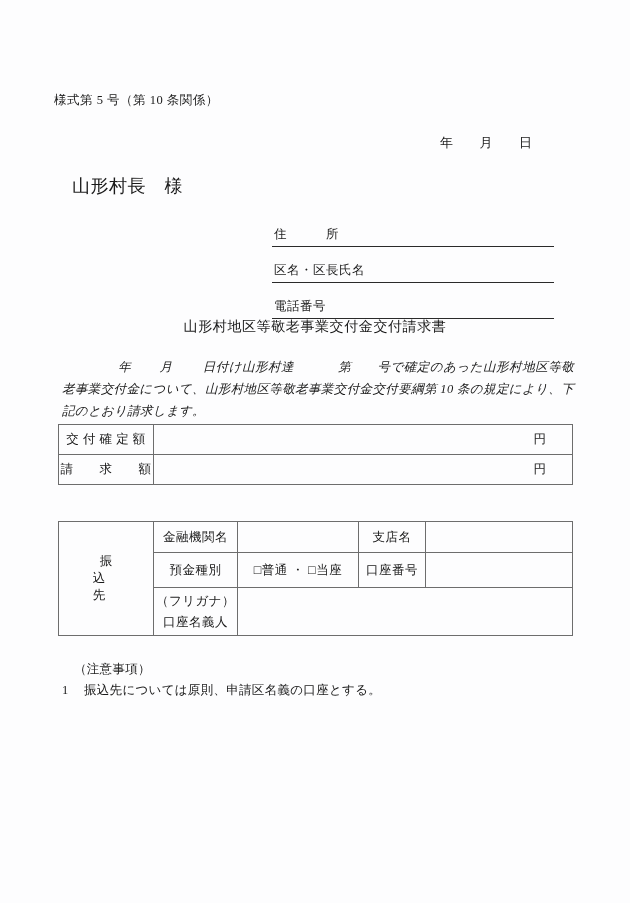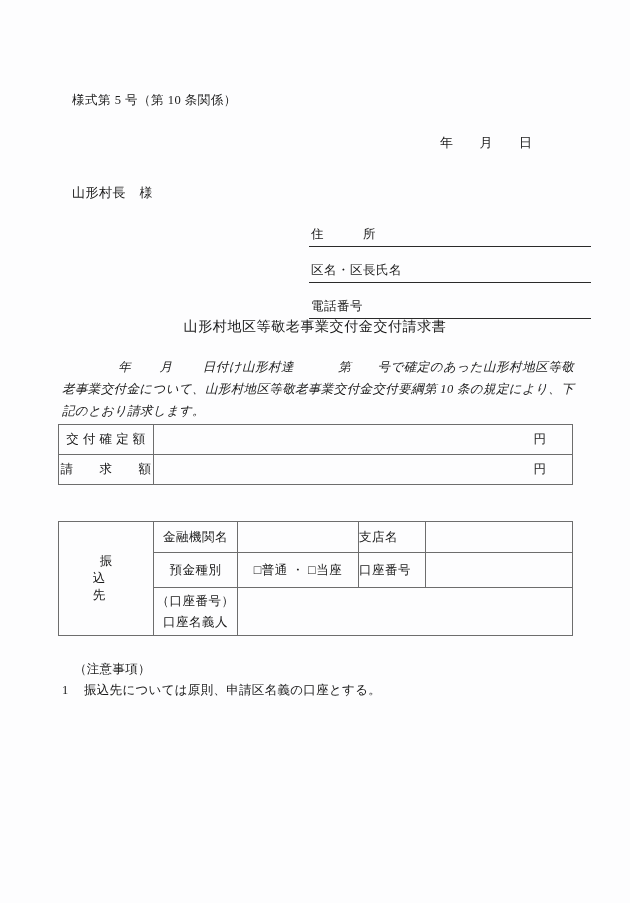--- a/index.html
+++ b/index.html
@@ -18,21 +18,21 @@
   .page {
     position: absolute;
     left: 0; top: 0;
     width: 630px;
     height: 903px;
   }
 
   
   .form-no {
     position: absolute;
-    left: 72px;
+    left: 54px;
     top: 92px;
     font-size: 12.5px;
     letter-spacing: 0.5px;
     white-space: nowrap;
   }
 
   
   .date-line {
     position: absolute;
     left: 440px;
@@ -40,33 +40,32 @@
     font-size: 13px;
     white-space: nowrap;
     letter-spacing: 0.5px;
   }
   .date-line .gap { display: inline-block; width: 26px; }
 
   
   .addressee {
     position: absolute;
     left: 72px;
-    top: 184px;
-    font-size: 13px;
+    top: 174px;
+    font-size: 18px;
     white-space: nowrap;
     letter-spacing: 0.5px;
   }
 
   
   .applicant {
     position: absolute;
     left: 272px;
     top: 220px;
     width: 282px;
-    margin-left: 37px;
   }
   .appl-row {
     position: relative;
     height: 26px;
     border-bottom: 1px solid #2a2a2a;
     margin-bottom: 9px;
   }
   .appl-row .lbl {
     position: absolute;
     left: 2px;
@@ -152,20 +151,21 @@
     text-align: center;
     letter-spacing: 0.5px;
   }
   .bank-table td.mid-value {
     width: 120px;
     text-align: center;
     letter-spacing: 0.5px;
   }
   .bank-table td.sub-label {
     width: 66px;
+    text-align: center;
     letter-spacing: 0.5px;
     margin-left: 36px;
   }
   .bank-table td.blank { }
   .bank-table tr.r1 td { height: 30px; }
   .bank-table tr.r2 td { height: 34px; }
   .bank-table tr.r3 td { height: 47px; }
   .two-line {
     line-height: 21px;
     text-align: center;
@@ -249,21 +249,21 @@
     </tr>
     <tr class="r2">
       <td class="row-label">預金種別</td>
       <td class="mid-value">□普通 ・ □当座</td>
       <td class="sub-label">口座番号</td>
       <td class="blank"></td>
     </tr>
     <tr class="r3">
       <td class="row-label">
         <div class="two-line">
-          <div>（口座番号）</div>
+          <div>（フリガナ）</div>
           <div>口座名義人</div>
         </div>
       </td>
       <td class="blank" colspan="3"></td>
     </tr>
   </tbody>
     </table>
 
   <div class="notes">
     <div>（注意事項）</div>

